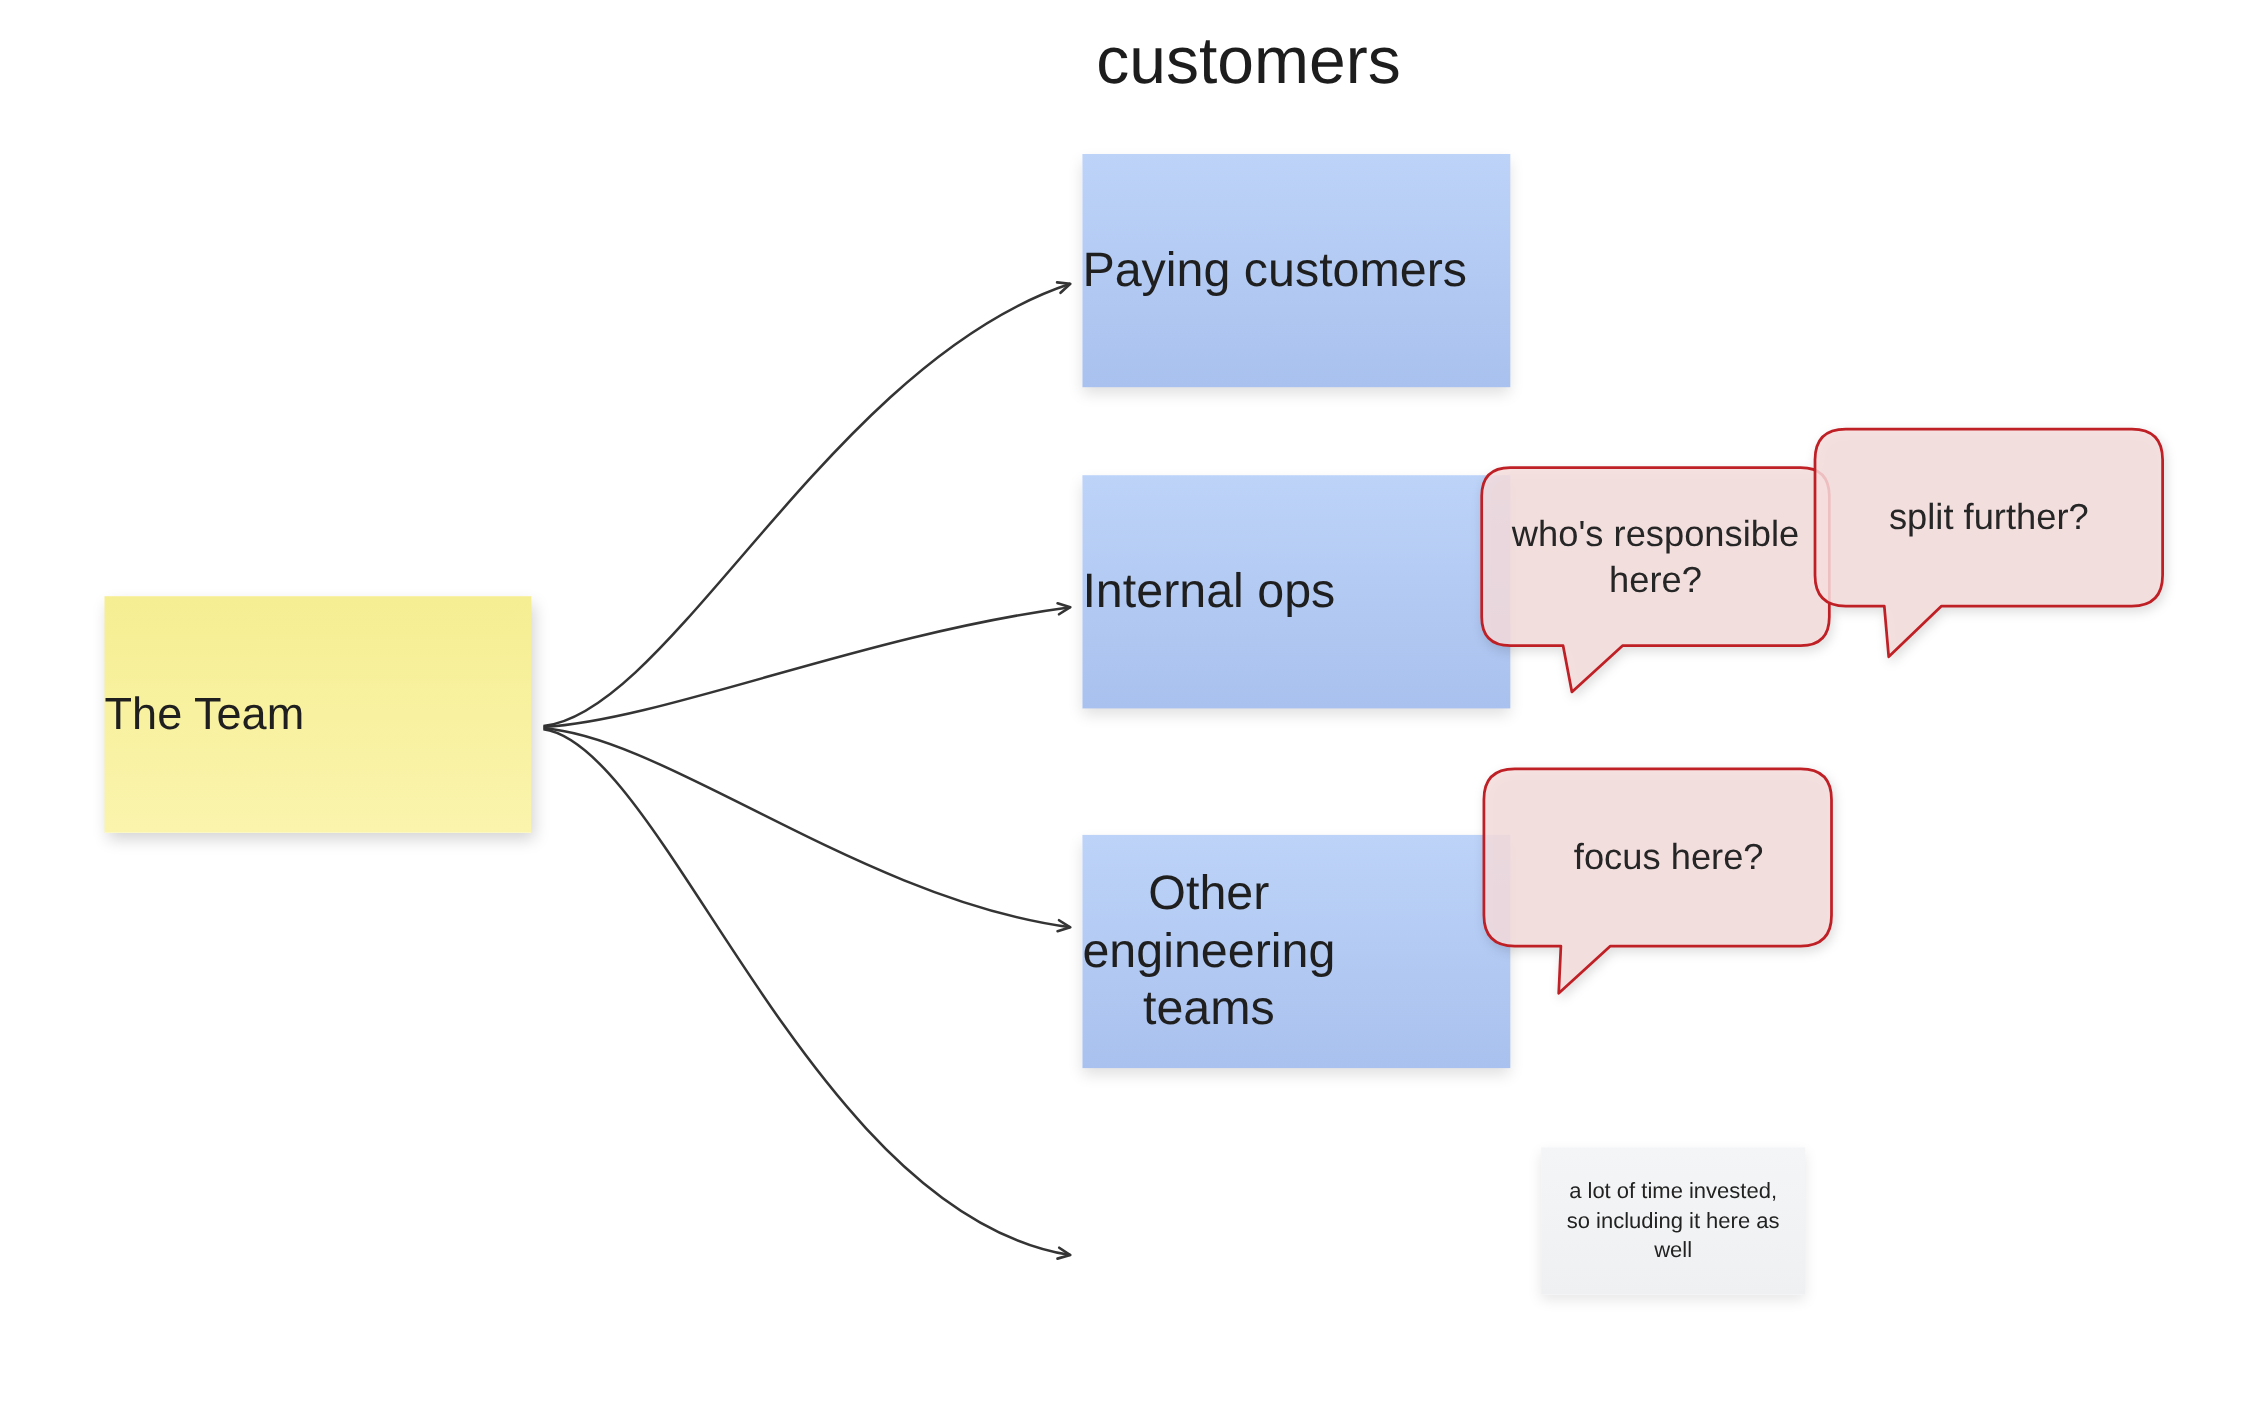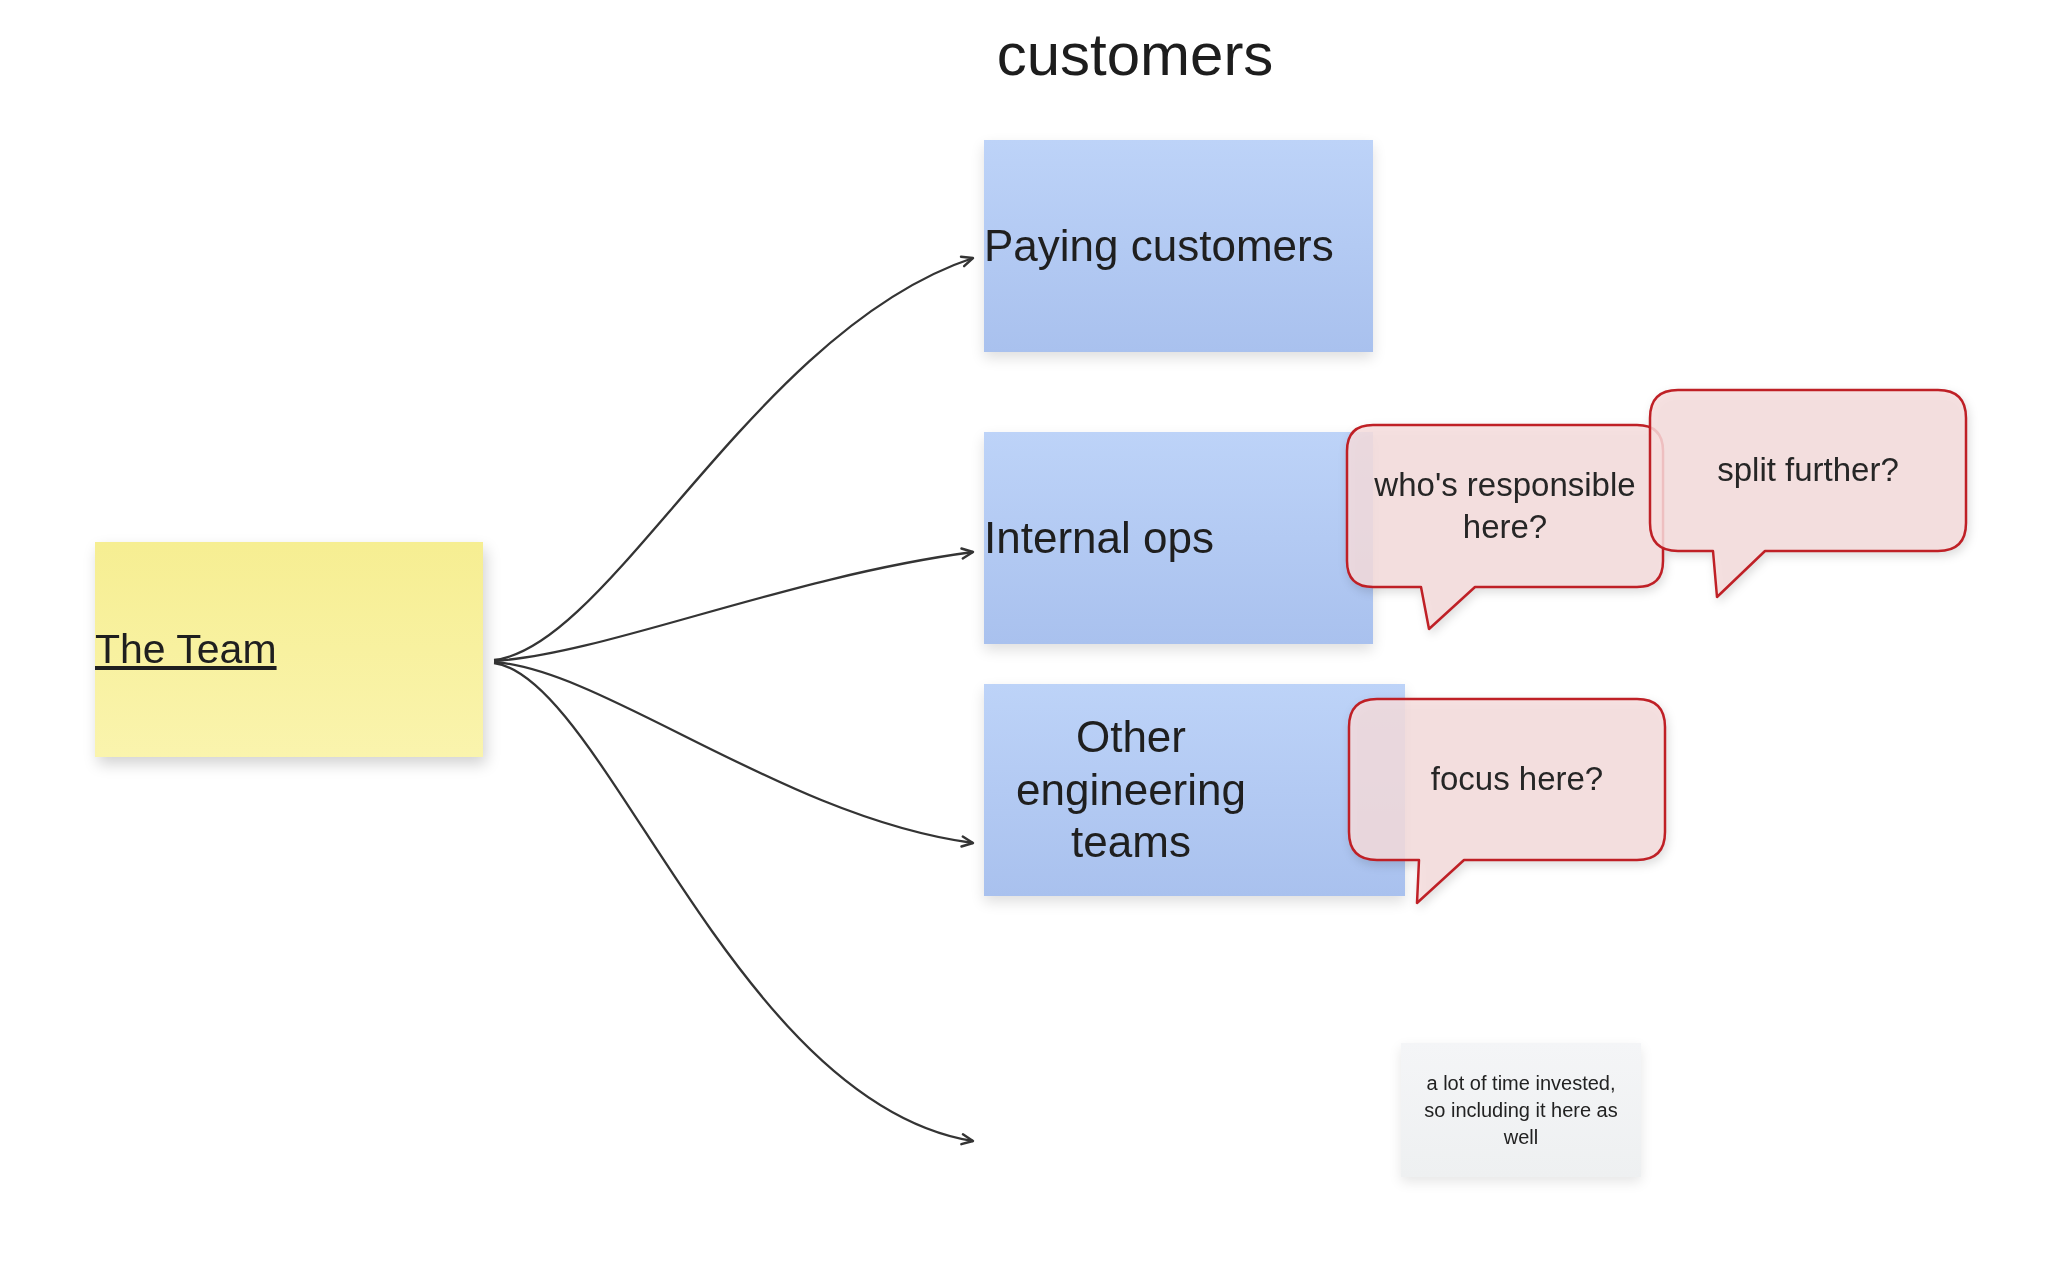--- a/index.html
+++ b/index.html
@@ -17,31 +17,30 @@
   }
   .sticky {
     position:absolute; display:flex; align-items:center; justify-content:flex-start;
     text-align:center; white-space:pre-line;
   }
   .yellow {
     left:95px; top:542px; width:388px; height:215px;
     background:linear-gradient(180deg,#f6ee92 0%,#faf4ad 100%);
     box-shadow:3px 7px 14px rgba(0,0,0,0.18);
     font-size:41px;
-    text-decoration:underline;
   }
   .blue {
     width:389px; height:212px;
     background:linear-gradient(180deg,#bdd3f8 0%,#a9c1ee 100%);
     box-shadow:0 6px 13px rgba(0,0,0,0.13);
     font-size:44px; line-height:1.2;
   }
   .blue.b1 { left:984px; top:140px; }
   .blue.b2 { left:984px; top:432px; }
-  .blue.b3 { left:984px; top:684px;padding-left:32px; }
+  .blue.b3 { left:984px; top:759px; }
   .blue.b4 { left:984px; top:1023px; }
   .note {
     position:absolute; left:1356px; top:1043px; width:240px; height:134px;
     background:linear-gradient(180deg,#f4f5f7 0%,#eef0f1 100%);
     box-shadow:0 5px 12px rgba(0,0,0,0.10);
     display:flex; align-items:center; justify-content:center;
     text-align:center; font-size:20px; line-height:1.35; color:#222;
     white-space:pre-line;
     margin-left:45px;
   }

